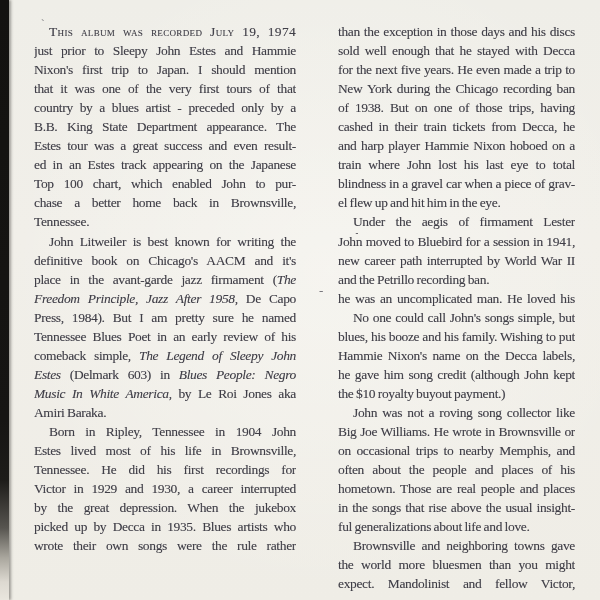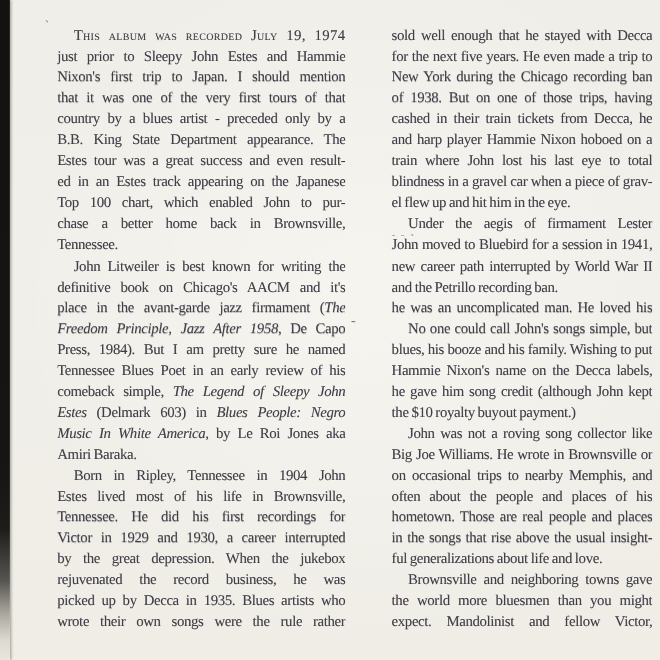--- a/index.html
+++ b/index.html
@@ -18,21 +18,21 @@
     color: #403f48;
   }
   .scan-edge {
     position: absolute; left: 0; top: 0; width: 9px; height: 600px;
     background: linear-gradient(to bottom,
       #131210 0%, #161513 70%, #1d1c19 80%,
       #575550 88%, #aaa79e 93%, #ddd9d1 97%, #e9e6de 100%);
     box-shadow: 1.5px 0 2.5px rgba(60,58,52,0.45);
   }
   .columns {
-    position: absolute; left: 52px; top: 24px;
+    position: absolute; left: 34px; top: 24px;
     display: flex; gap: 42px;
   }
   .col { display: block; }
   .col-left  { width: 262px; }
   .col-right { width: 237px; }
   .line {
     height: 19.05px;
     overflow: hidden;
     text-align: justify;
     text-align-last: justify;
@@ -83,25 +83,25 @@
         <div class="line"><span class="n">Tennessee Blues Poet in an early review of his</span></div>
         <div class="line"><span class="n">comeback simple, </span><span class="i">The Legend of Sleepy John</span></div>
         <div class="line"><span class="i">Estes</span><span class="n"> (Delmark 603) in </span><span class="i">Blues People: Negro</span></div>
         <div class="line"><span class="i">Music In White America</span><span class="n">, by Le Roi Jones aka</span></div>
         <div class="line end"><span class="n">Amiri Baraka.</span></div>
         <div class="line indent"><span class="n">Born in Ripley, Tennessee in 1904 John</span></div>
         <div class="line"><span class="n">Estes lived most of his life in Brownsville,</span></div>
         <div class="line"><span class="n">Tennessee. He did his first recordings for</span></div>
         <div class="line"><span class="n">Victor in 1929 and 1930, a career interrupted</span></div>
         <div class="line"><span class="n">by the great depression. When the jukebox</span></div>
-        <div class="line"><span class="n">rejuvenated the record business, he was</span></div>
         <div class="line"><span class="n">picked up by Decca in 1935. Blues artists who</span></div>
         <div class="line"><span class="n">wrote their own songs were the rule rather</span></div>
       </div>
     <div class="col col-right">
+        <div class="line"><span class="n">than the exception in those days and his discs</span></div>
         <div class="line"><span class="n">sold well enough that he stayed with Decca</span></div>
         <div class="line"><span class="n">for the next five years. He even made a trip to</span></div>
         <div class="line"><span class="n">New York during the Chicago recording ban</span></div>
         <div class="line"><span class="n">of 1938. But on one of those trips, having</span></div>
         <div class="line"><span class="n">cashed in their train tickets from Decca, he</span></div>
         <div class="line"><span class="n">and harp player Hammie Nixon hoboed on a</span></div>
         <div class="line"><span class="n">train where John lost his last eye to total</span></div>
         <div class="line"><span class="n">blindness in a gravel car when a piece of grav-</span></div>
         <div class="line end"><span class="n">el flew up and hit him in the eye.</span></div>
         <div class="line indent"><span class="n">Under the aegis of firmament Lester Melrose</span></div>

